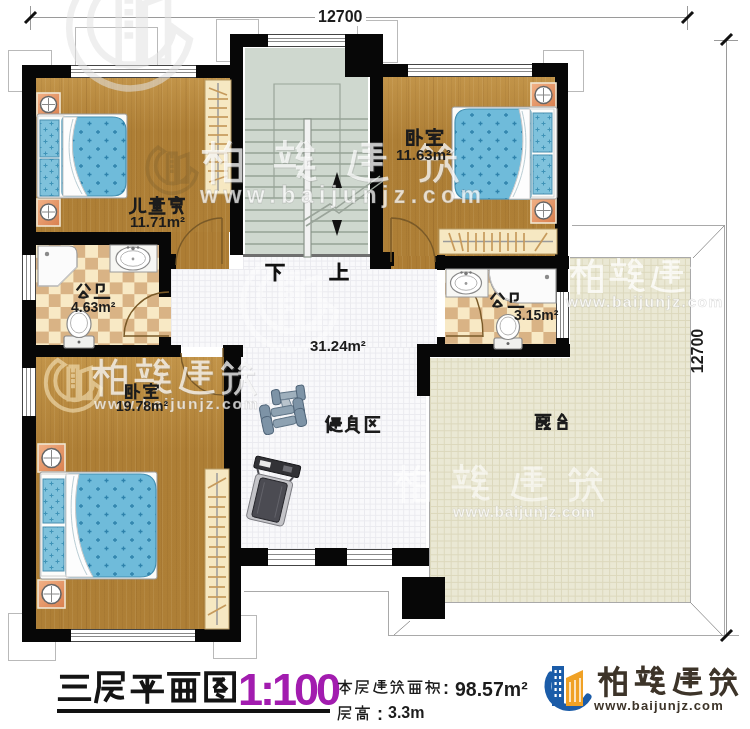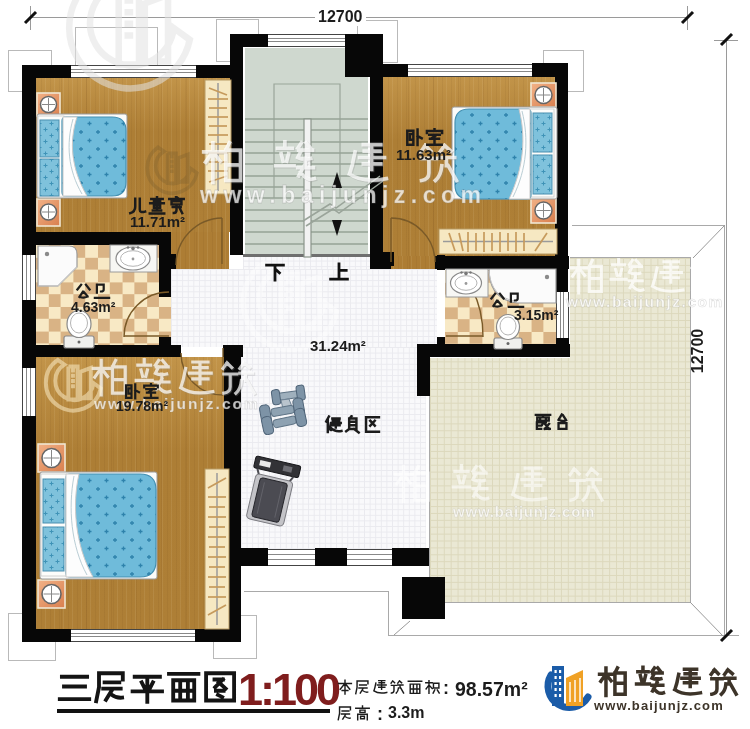--- a/index.html
+++ b/index.html
@@ -751,21 +751,21 @@
 <svg class="abs" style="left:57px;top:669px;" width="182" height="36" viewBox="0 0 182 36">
       <g stroke="#141414" stroke-width="11" fill="none" stroke-linecap="square">
         <use href="#c_san" transform="scale(0.35)"></use>
         <use href="#c_ceng" transform="translate(36.4,0) scale(0.35)"></use>
         <use href="#c_ping" transform="translate(72.8,0) scale(0.35)"></use>
         <use href="#c_mian" transform="translate(109.2,0) scale(0.35)"></use>
         <use href="#c_tu" transform="translate(145.6,0) scale(0.35)"></use>
       </g>
     </svg>
 
-<div class="lbl" style="left:238px;top:664px;font-size:45px;letter-spacing:-3px;color:#7f1d1d;">1:100</div>
+<div class="lbl" style="left:238px;top:664px;font-size:45px;letter-spacing:-3px;color:#a21caf;">1:100</div>
 
 <div class="abs" style="left:57px;top:709px;width:273px;height:4px;background:#111;"></div>
 
 <svg class="abs" style="left:337px;top:679px;" width="106" height="17" viewBox="0 0 106 17">
       <g stroke="#1c1c1c" stroke-width="9" fill="none" stroke-linecap="square">
         <use href="#c_ben" transform="scale(0.16)"></use>
         <use href="#c_ceng" transform="translate(17.5,0) scale(0.16)"></use>
         <use href="#c_jian2" transform="translate(35,0) scale(0.16)"></use>
         <use href="#c_zhu" transform="translate(52.5,0) scale(0.16)"></use>
         <use href="#c_mian" transform="translate(70,0) scale(0.16)"></use>

